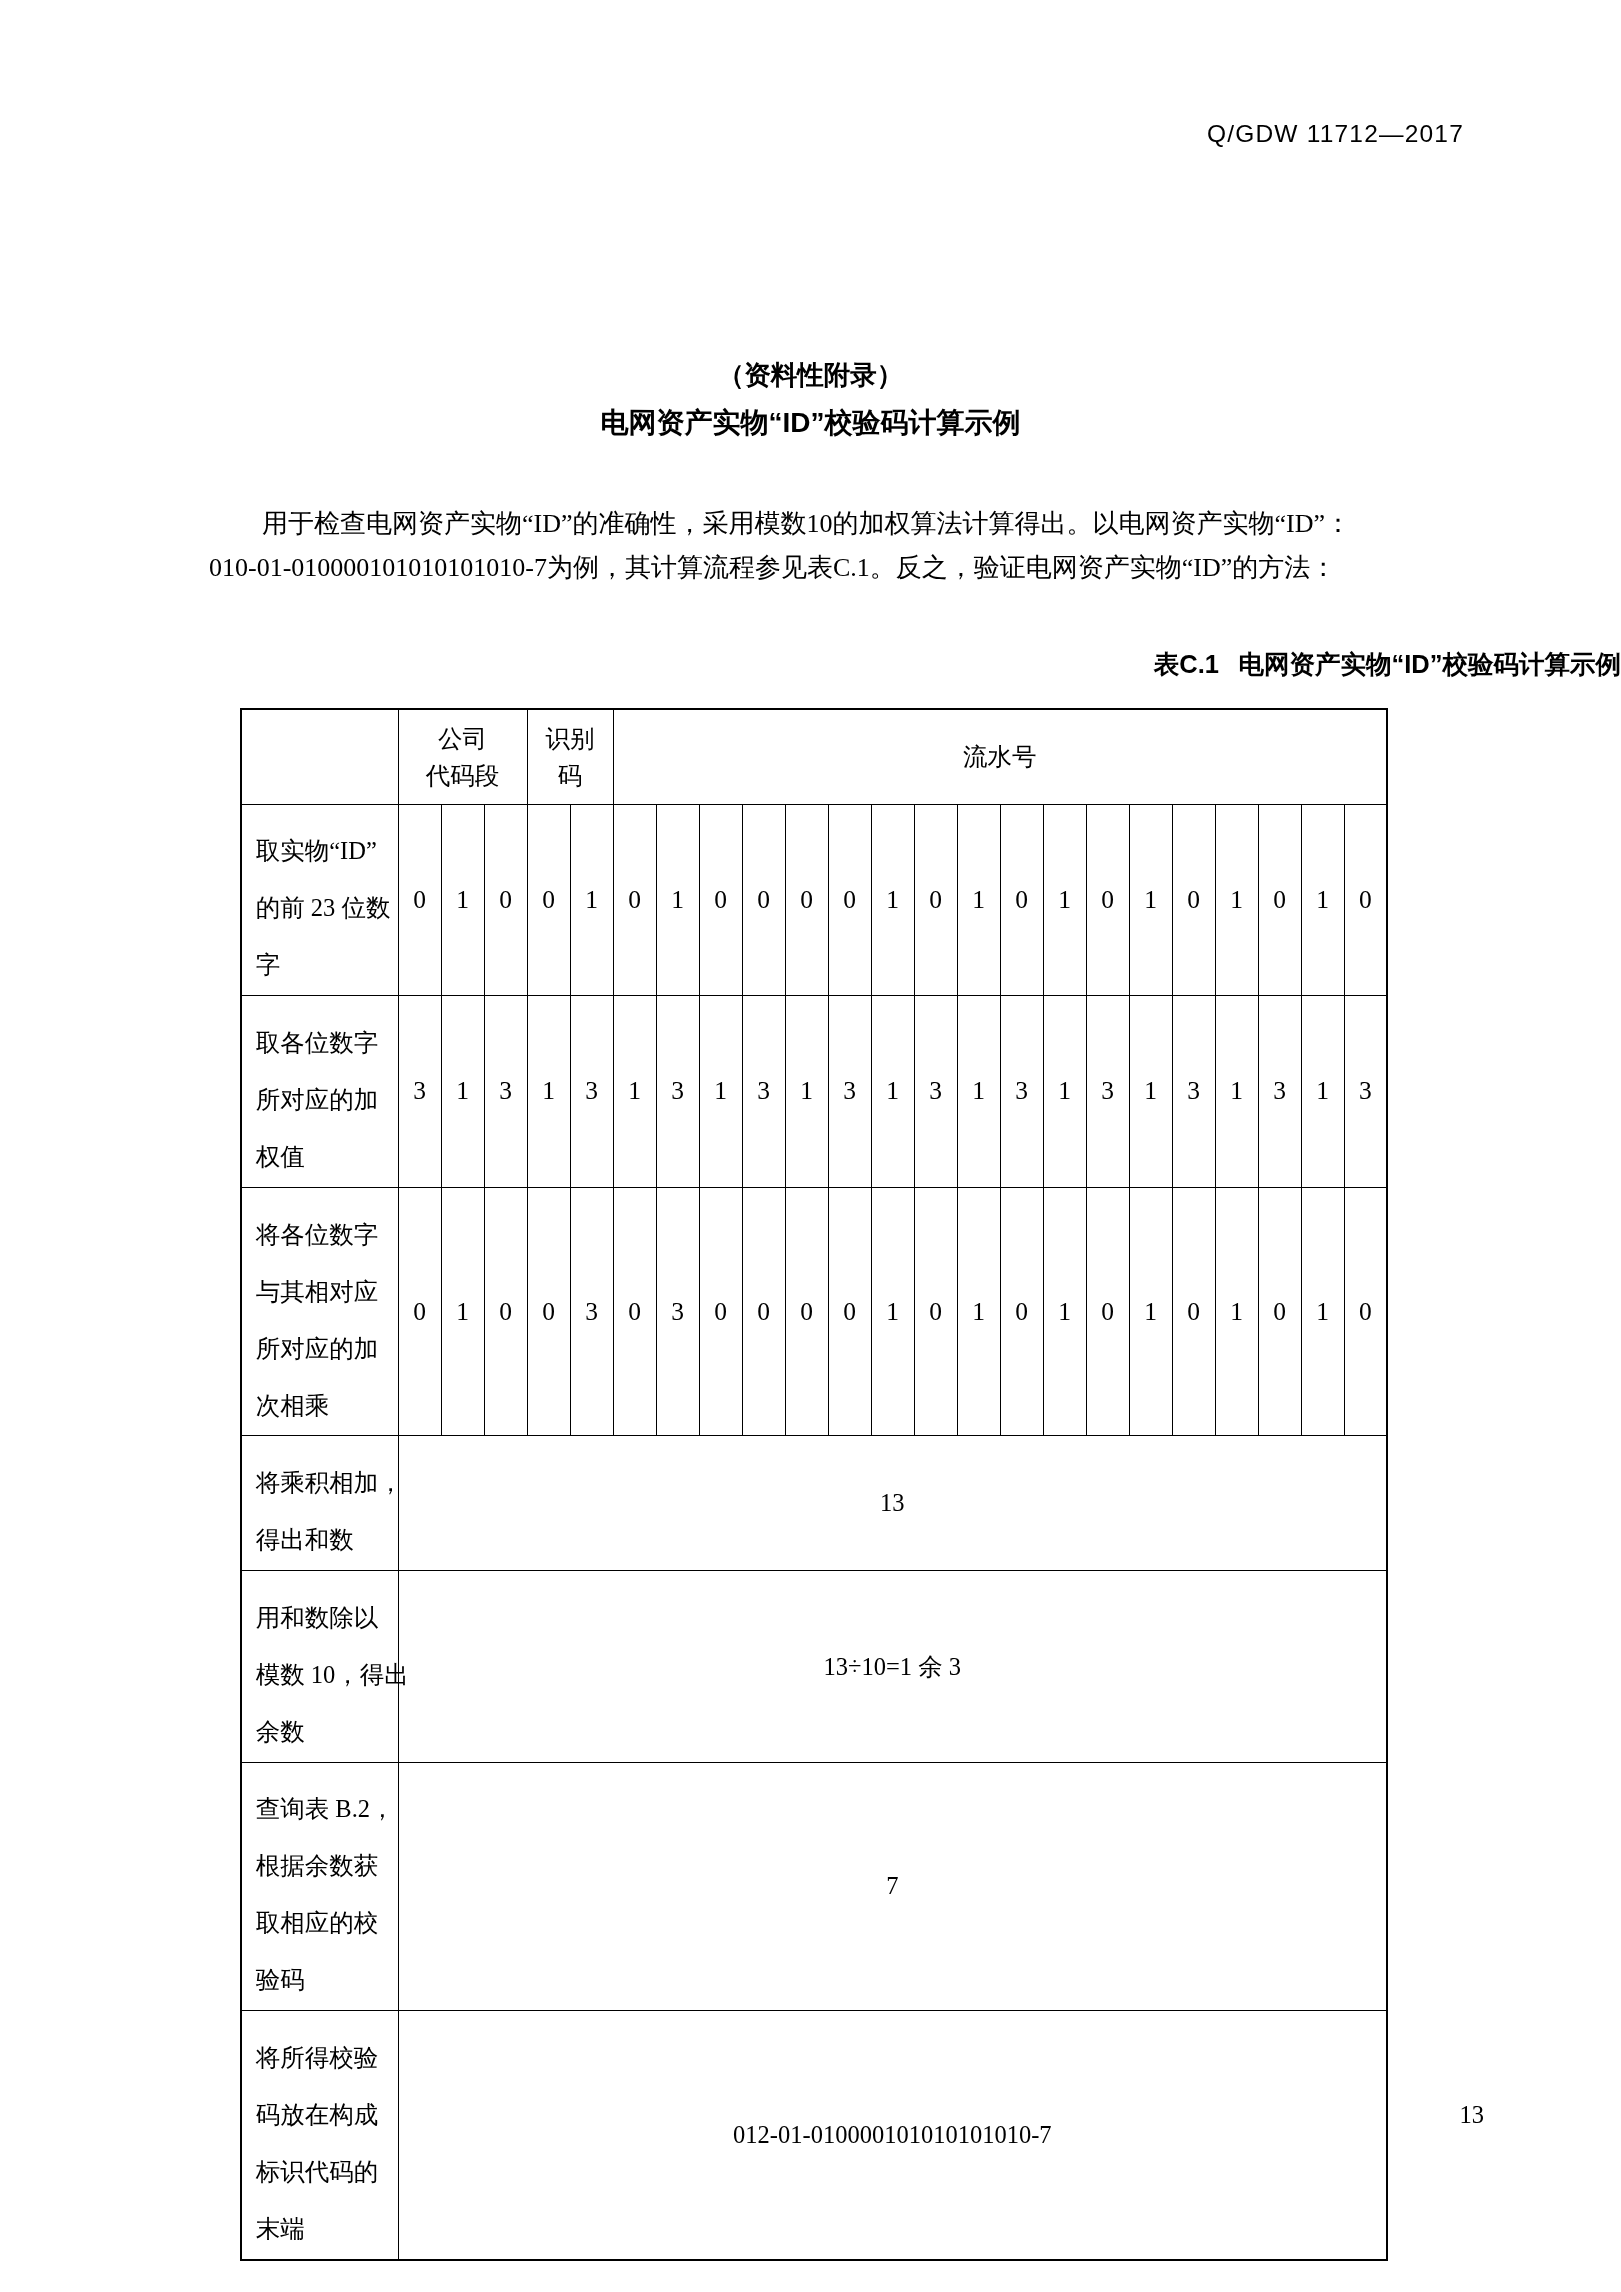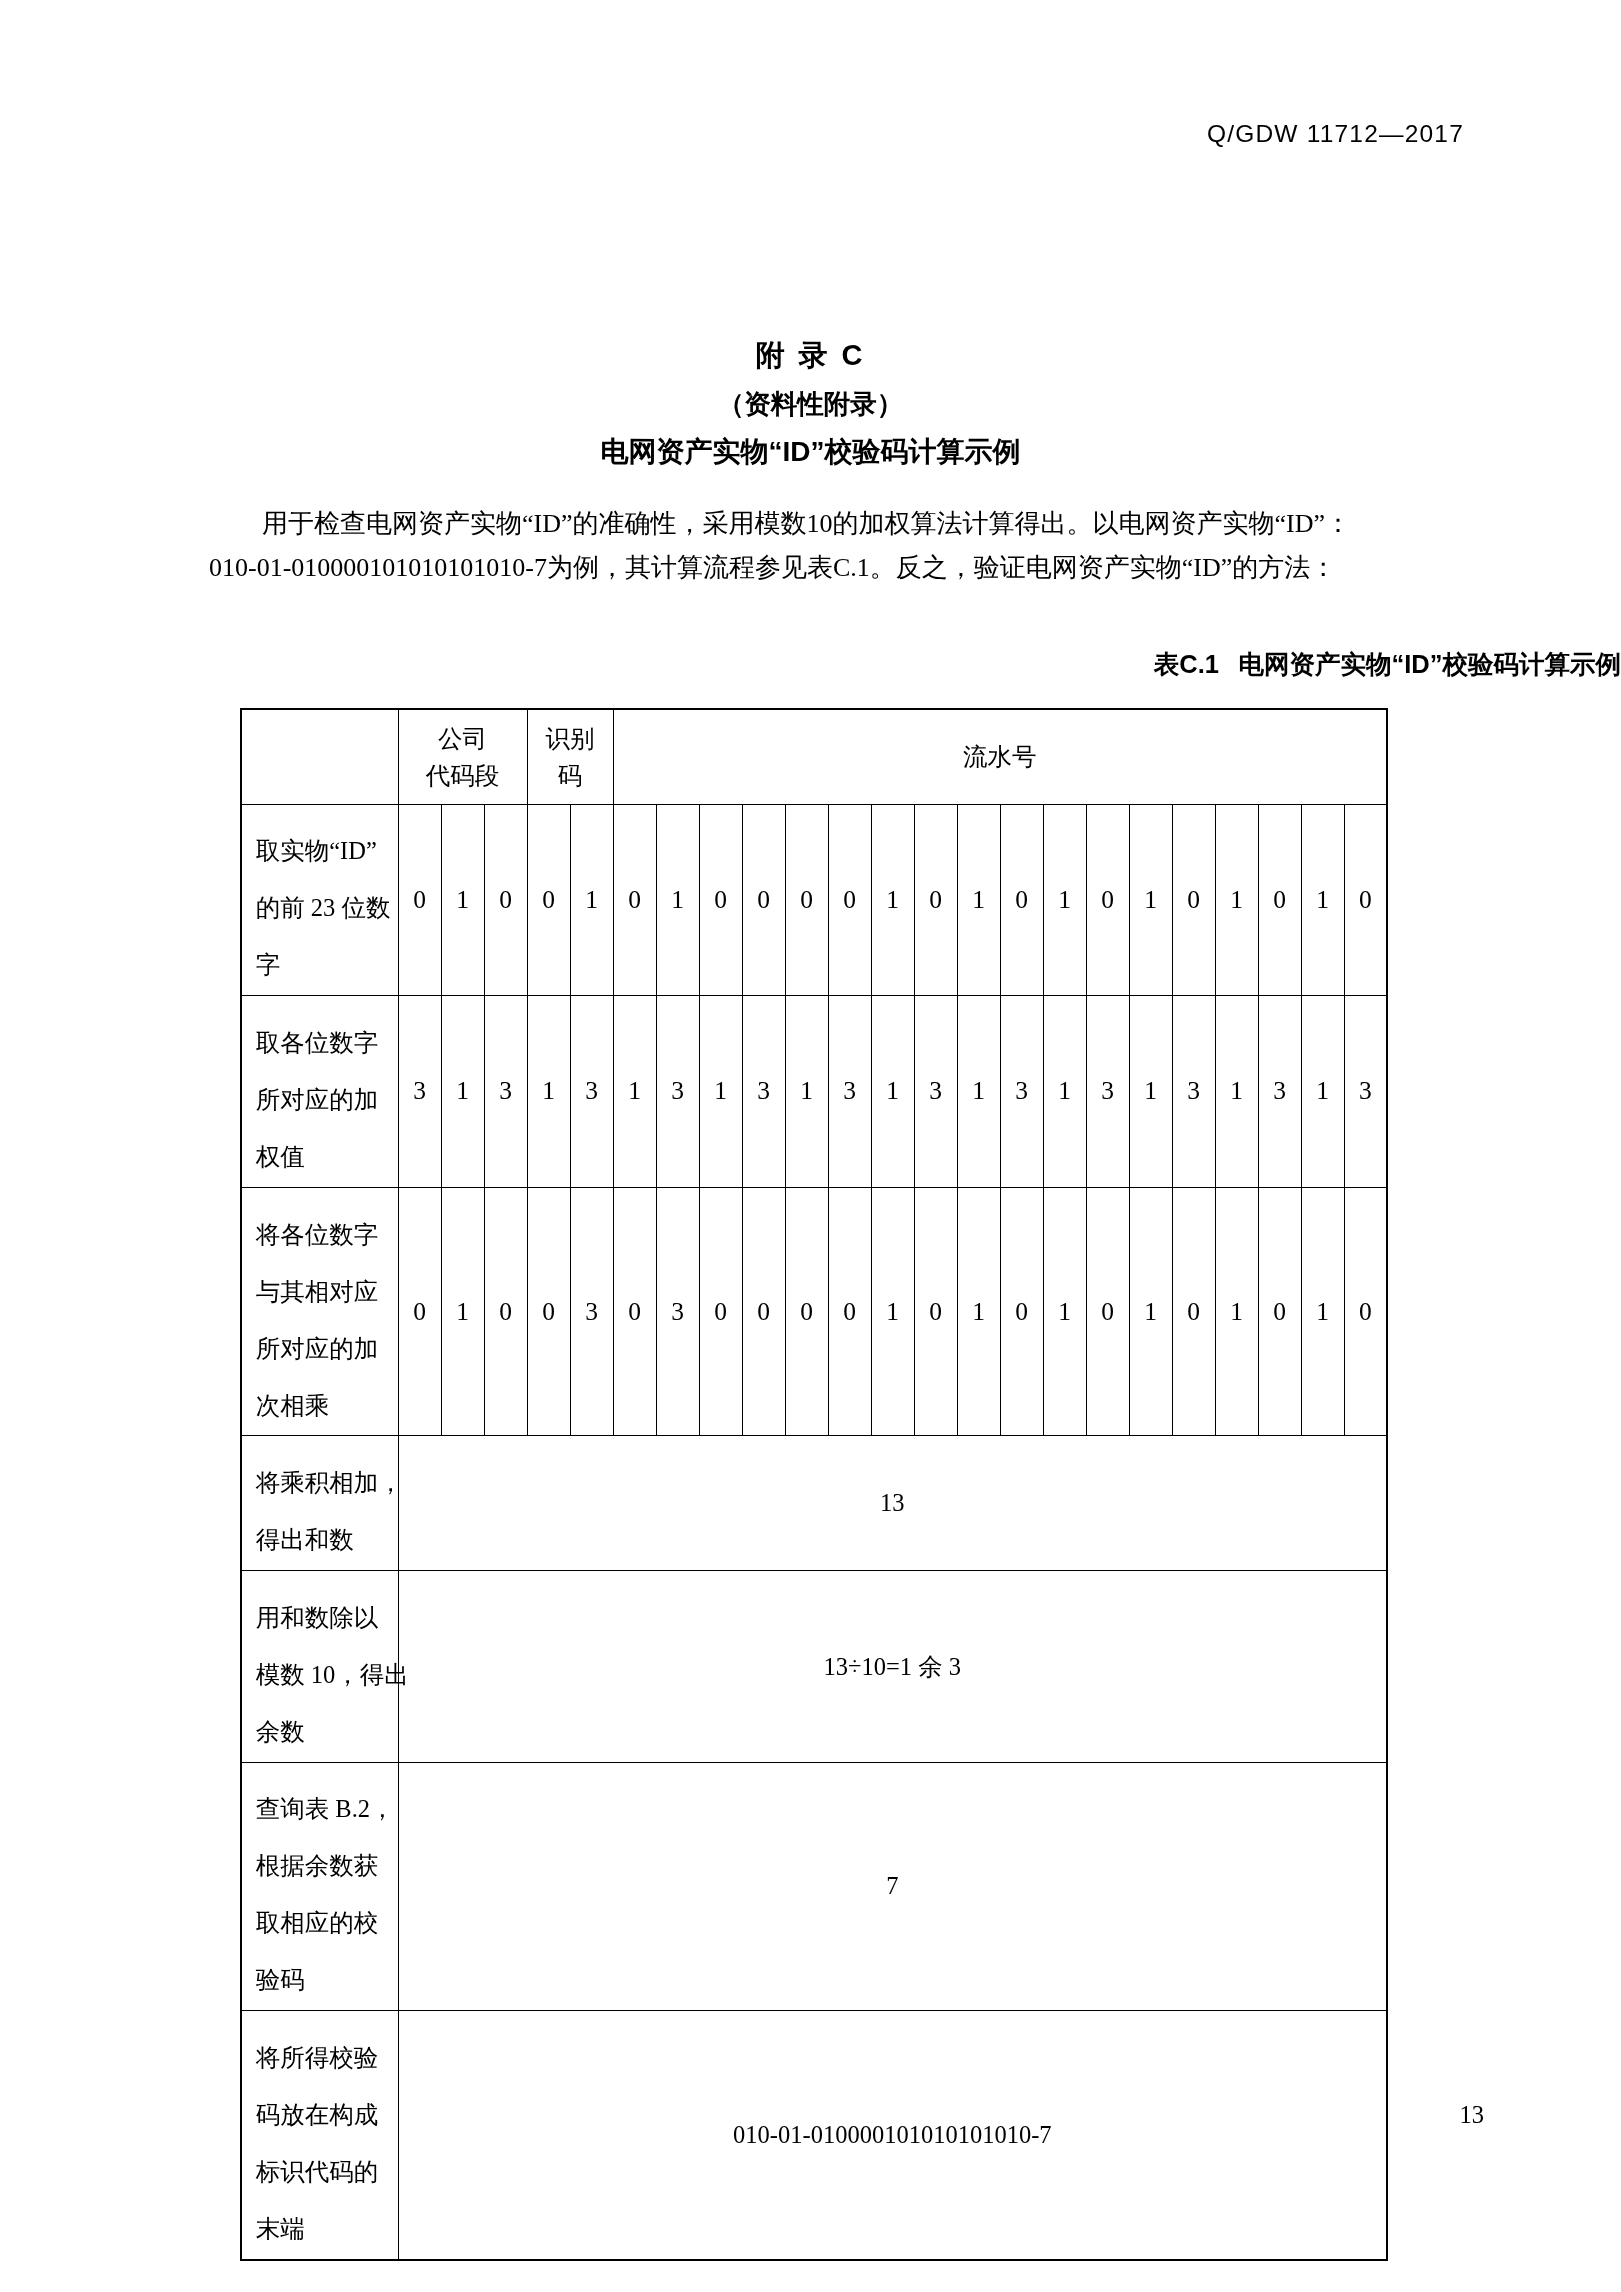--- a/index.html
+++ b/index.html
@@ -156,21 +156,20 @@
   }
 </style>
 </head>
 <body>
 
 <div class="page">
 
   <div class="doc-header">Q/GDW  11712—2017</div>
 
   <div class="annex-block">
-    <div class="annex-title">附  录  C</div>
     <div class="annex-sub">（资料性附录）</div>
     <div class="annex-name">电网资产实物“ID”校验码计算示例</div>
   </div>
 
   <div class="body-par">
     <span class="ln first">用于检查电网资产实物“ID”的准确性，采用模数10的加权算法计算得出。以电网资产实物“ID”：</span>
     <span class="ln">010-01-010000101010101010-7为例，其计算流程参见表C.1。反之，验证电网资产实物“ID”的方法：</span>
   </div>
 
   <div class="table-caption">
@@ -313,21 +312,21 @@
             </td>
             <td class="wide" colspan="23">7</td>
           </tr>
           <tr>
             <td class="lbl">
               <span>将所得校验</span>
               <span>码放在构成</span>
               <span>标识代码的</span>
               <span>末端</span>
             </td>
-            <td class="wide" colspan="23">010-01-010000101010101010-7</td>
+            <td class="wide" colspan="23">012-01-010000101010101010-7</td>
           </tr>
         </tbody>
     </table>
   </div>
 
   <div class="page-num">13</div>
 
 </div>
 
 

